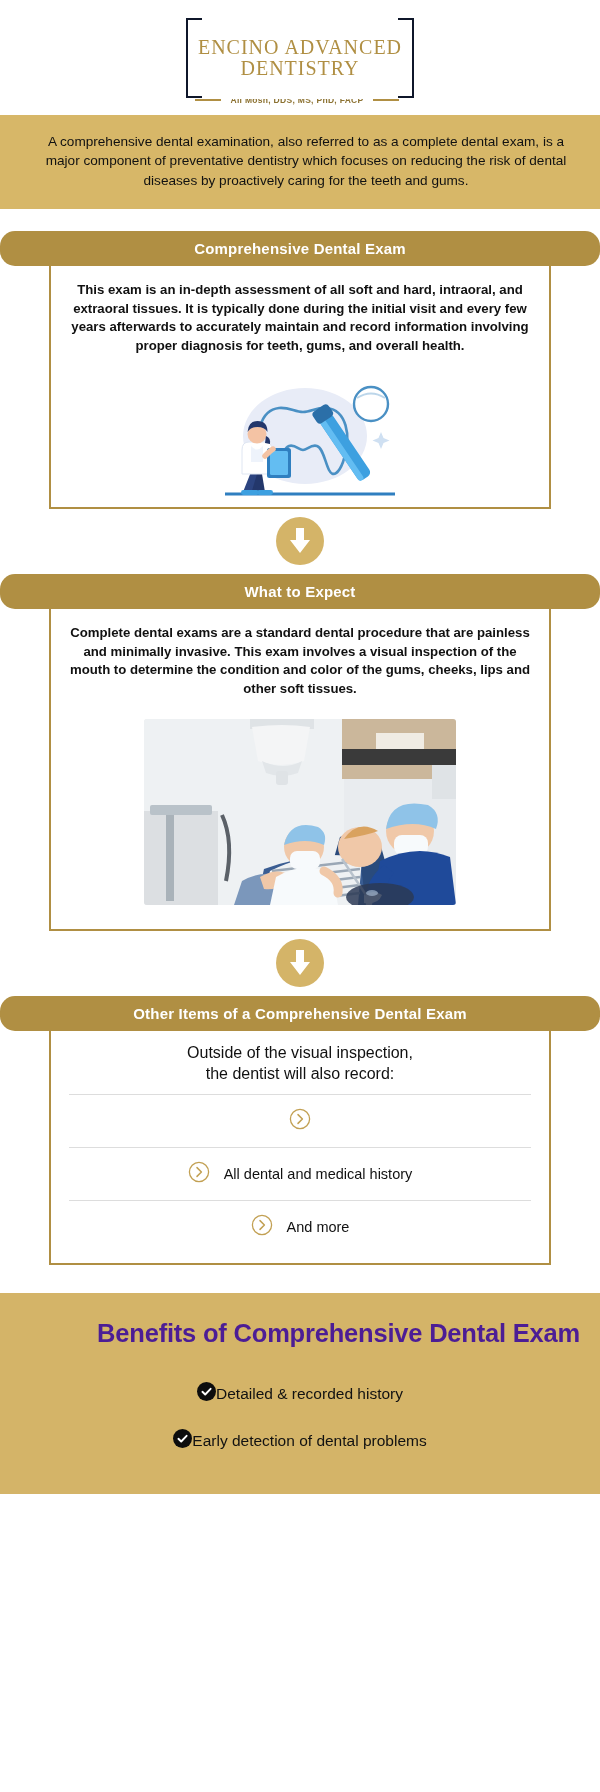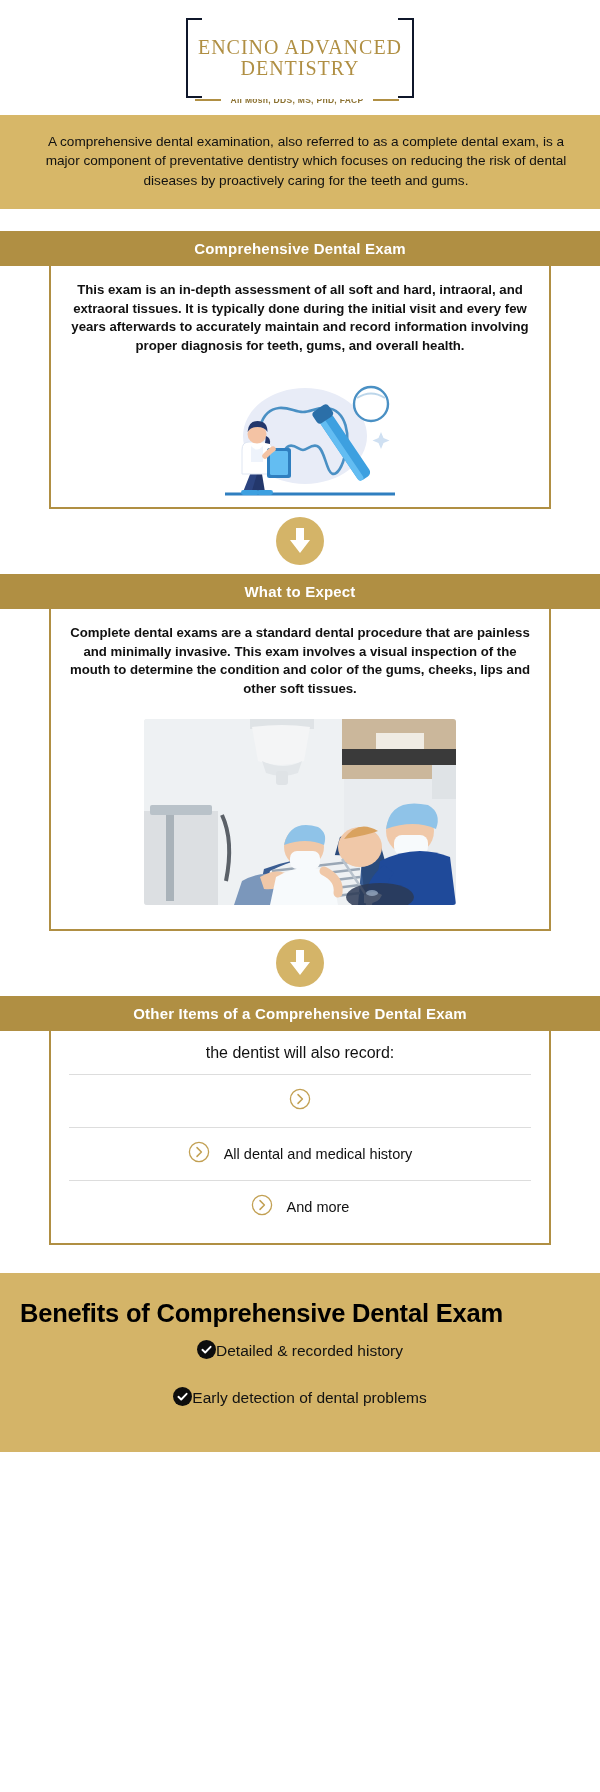--- a/index.html
+++ b/index.html
@@ -67,20 +67,21 @@
     background:#fff;
   }
   .card-head {
     background:#b08f43;
     color:#fff;
     text-align:center;
     font-size:15px;
     font-weight:bold;
     padding:9px 6px;
     letter-spacing:.2px;
+    border-radius:15px;
   }
   .card-body {
     padding:15px 17px 16px 17px;
     text-align:center;
     color:#111;
     font-size:13.2px;
     font-weight:bold;
     line-height:1.42;
   }
   .spacer-sm { height:22px; }
@@ -115,25 +116,26 @@
   .chev-item.first { border-top:1px solid #ddd; }
   .chev-label { font-size:14.5px; color:#111; }
   .chev-ico { flex:0 0 auto; }
 
   
   .benefits {
     background:#d4b468;
     padding:26px 20px 30px 20px;
   }
   .benefits-title {
-    text-align:left;
+    text-align:right;
     font-size:25.5px;
     font-weight:bold;
-    color:#000000;
+    color:#4c1d95;
     letter-spacing:-.2px;
+    margin-bottom:22px;
   }
   .benefit-item {
     display:flex; align-items:center; justify-content:center;
     padding:12px 0;
   }
   .benefit-label { font-size:15.5px; color:#111; }
   .benefit-ico { flex:0 0 auto; }
 </style>
 </head>
 <body>
@@ -272,20 +274,21 @@
       <svg width="26" height="28" viewBox="0 0 26 28" aria-hidden="true">
         <path d="M9 1 h8 v12 h6 L13 26 L3 13 h6 Z" fill="#ffffff"></path>
       </svg>
     </div>
   </div>
 
   <div>
     <div class="card-head">Other Items of a Comprehensive Dental Exam</div>
     <div class="card">
       <div class="lead">
+        <div>Outside of the visual inspection,</div>
         <div>the dentist will also record:</div>
       </div>
       <div class="chev-list">
         <div class="chev-item">
           <span class="chev-ico">
             <svg width="22" height="22" viewBox="0 0 22 22" aria-hidden="true">
               <circle cx="11" cy="11" r="9.6" fill="none" stroke="#c2a053" stroke-width="1.3"></circle>
               <path d="M9 6.6 L13.4 11 L9 15.4" fill="none" stroke="#c2a053" stroke-width="1.5" stroke-linecap="round" stroke-linejoin="round"></path>
             </svg>
           </span>

